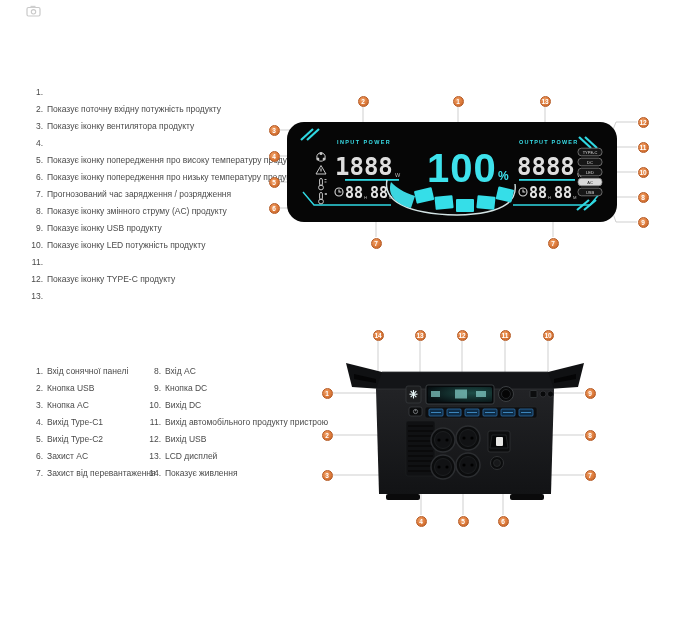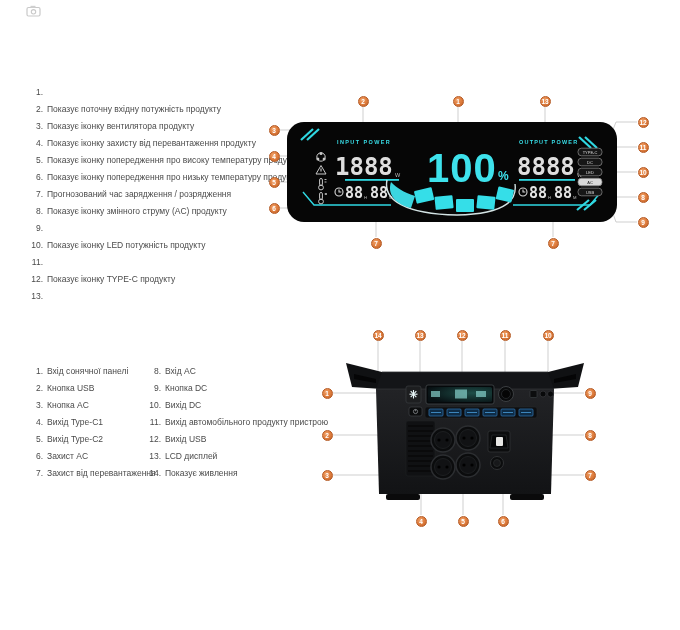--- a/index.html
+++ b/index.html
@@ -69,40 +69,40 @@
     <div class="row">
         <span class="num">2.</span>
         <span>Показує поточну вхідну потужність продукту</span>
       </div>
     <div class="row">
         <span class="num">3.</span>
         <span>Показує іконку вентилятора продукту</span>
       </div>
     <div class="row">
         <span class="num">4.</span>
-        <span>Показує іконку захисту від перевантаження продукту</span>
       </div>
     <div class="row">
         <span class="num">5.</span>
         <span>Показує іконку попередження про високу температуру продукту</span>
       </div>
     <div class="row">
         <span class="num">6.</span>
         <span>Показує іконку попередження про низьку температуру продукту</span>
       </div>
     <div class="row">
         <span class="num">7.</span>
         <span>Прогнозований час зарядження / розрядження</span>
       </div>
     <div class="row">
         <span class="num">8.</span>
         <span>Показує іконку змінного струму (AC) продукту</span>
       </div>
     <div class="row">
         <span class="num">9.</span>
+        <span>Показує іконку USB продукту</span>
       </div>
     <div class="row">
         <span class="num">10.</span>
         <span>Показує іконку LED потужність продукту</span>
       </div>
     <div class="row">
         <span class="num">11.</span>
       </div>
     <div class="row">
         <span class="num">12.</span>

